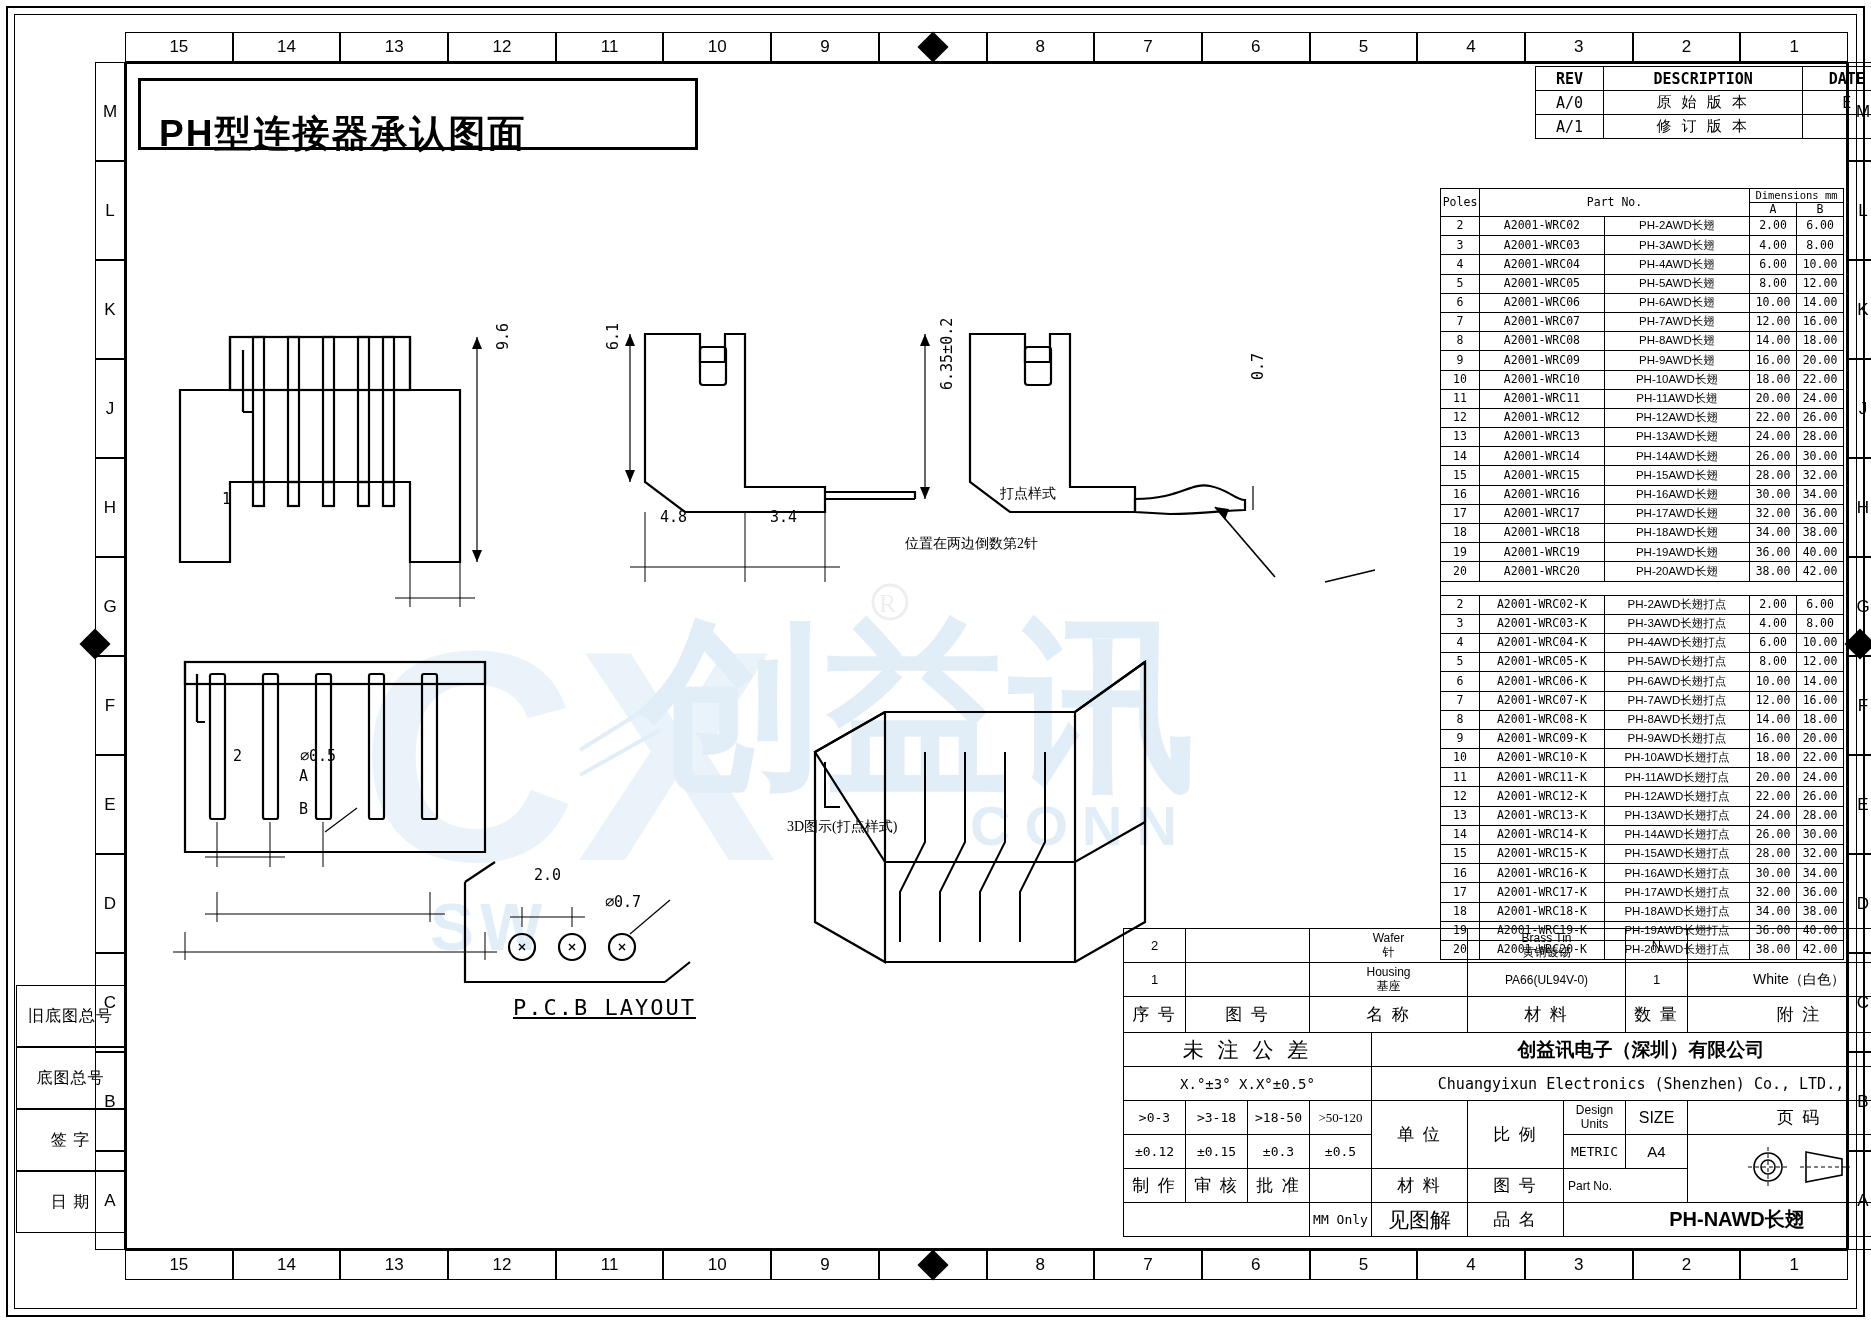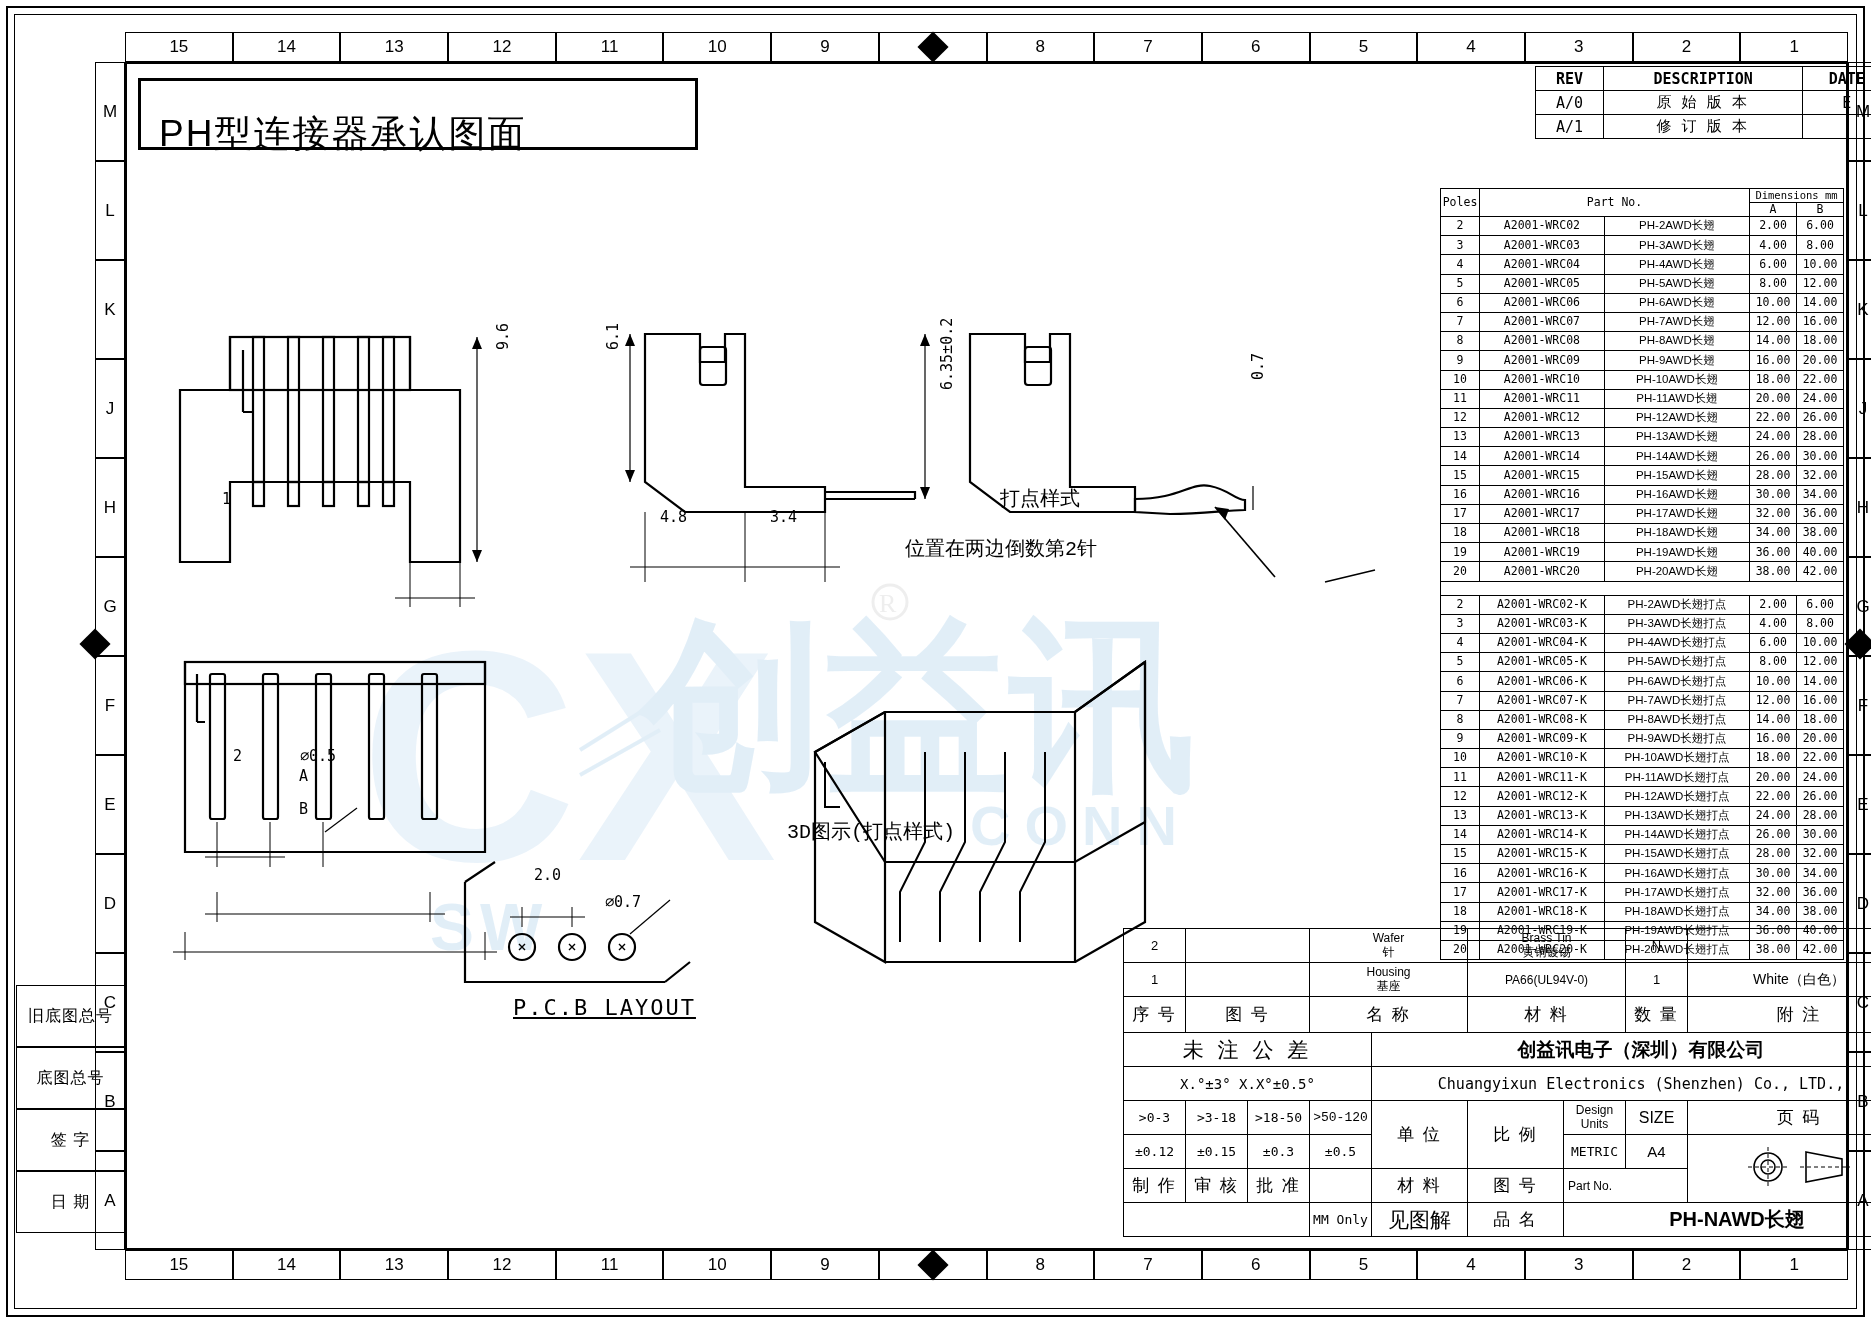--- a/index.html
+++ b/index.html
@@ -22,25 +22,25 @@
   .parts-tbl{position:absolute;left:1440px;top:188px;width:404px;}
   .parts-tbl td{height:18.2px;font-size:11.5px;font-family:"DejaVu Sans Mono",monospace;line-height:1;}
   .parts-tbl td.cn{font-family:"Liberation Sans",sans-serif;font-size:11.5px;}
   .gap-row td{border-left:1px solid #000;border-right:1px solid #000;border-top:none;border-bottom:none;height:13px;}
   .big-cn{font-size:21px;letter-spacing:4px;}
   .med-cn{font-size:17px;letter-spacing:2px;}
   
   .stub{position:absolute;left:16px;border:1px solid #000;box-sizing:border-box;width:109px;display:flex;align-items:center;justify-content:center;font-size:16px;letter-spacing:1px;}
   
   #main-title{position:absolute;left:138px;top:78px;width:560px;height:72px;border:3px solid #000;box-sizing:border-box;display:flex;align-items:center;padding-left:18px;}
-  #main-title span{font-size:37px;font-weight:normal;letter-spacing:2px;font-family:"Liberation Sans",sans-serif;margin-top:40px;}
+  #main-title span{font-size:37px;font-weight:bold;letter-spacing:2px;font-family:"Liberation Sans",sans-serif;margin-top:40px;}
   
   #watermark{position:absolute;left:330px;top:560px;width:1180px;height:420px;pointer-events:none;}
   .dim{font-size:15px;font-family:"DejaVu Sans Mono",monospace;}
-  .note{font-size:20px;font-family:Liberation Mono, monospace;}
+  .note{font-size:14px;font-family:Liberation Serif, serif;}
 </style>
 </head>
 <body>
 
 <div class="abs bd" id="outer-frame"></div>
 <div class="abs bd" id="inner-frame"></div>
 <div class="abs" id="drawing-frame"></div>
 
 <svg id="watermark" class="abs" viewBox="0 0 1180 420">
   <g opacity="0.30">
@@ -623,21 +623,21 @@
           <td colspan="5" style="font-size:19px;font-weight:bold">创益讯电子（深圳）有限公司</td>
         </tr>
         <tr style="height:34px">
           <td colspan="4" style="font-size:14px;font-family:'DejaVu Sans Mono',monospace">X.°±3° X.X°±0.5°</td>
           <td colspan="5" style="font-size:15px;font-family:'DejaVu Sans Mono',monospace">Chuangyixun Electronics (Shenzhen) Co., LTD.,</td>
         </tr>
         <tr style="height:34px">
           <td style="font-size:13px;font-family:'DejaVu Sans Mono',monospace">&gt;0-3</td>
           <td style="font-size:13px;font-family:'DejaVu Sans Mono',monospace">&gt;3-18</td>
           <td style="font-size:13px;font-family:'DejaVu Sans Mono',monospace">&gt;18-50</td>
-          <td style="font-size:13px;font-family:Liberation Mono, monospace">&gt;50-120</td>
+          <td style="font-size:13px;font-family:Liberation Serif, serif">&gt;50-120</td>
           <td rowspan="2" class="med-cn">单 位</td>
           <td rowspan="2" class="med-cn">比 例</td>
           <td rowspan="1" style="font-size:12px;line-height:1.1">Design<br>Units</td>
           <td style="font-size:16px">SIZE</td>
           <td class="med-cn">页 码</td>
         </tr>
         <tr style="height:34px">
           <td style="font-size:13px;font-family:'DejaVu Sans Mono',monospace">±0.12</td>
           <td style="font-size:13px;font-family:'DejaVu Sans Mono',monospace">±0.15</td>
           <td style="font-size:13px;font-family:'DejaVu Sans Mono',monospace">±0.3</td>

